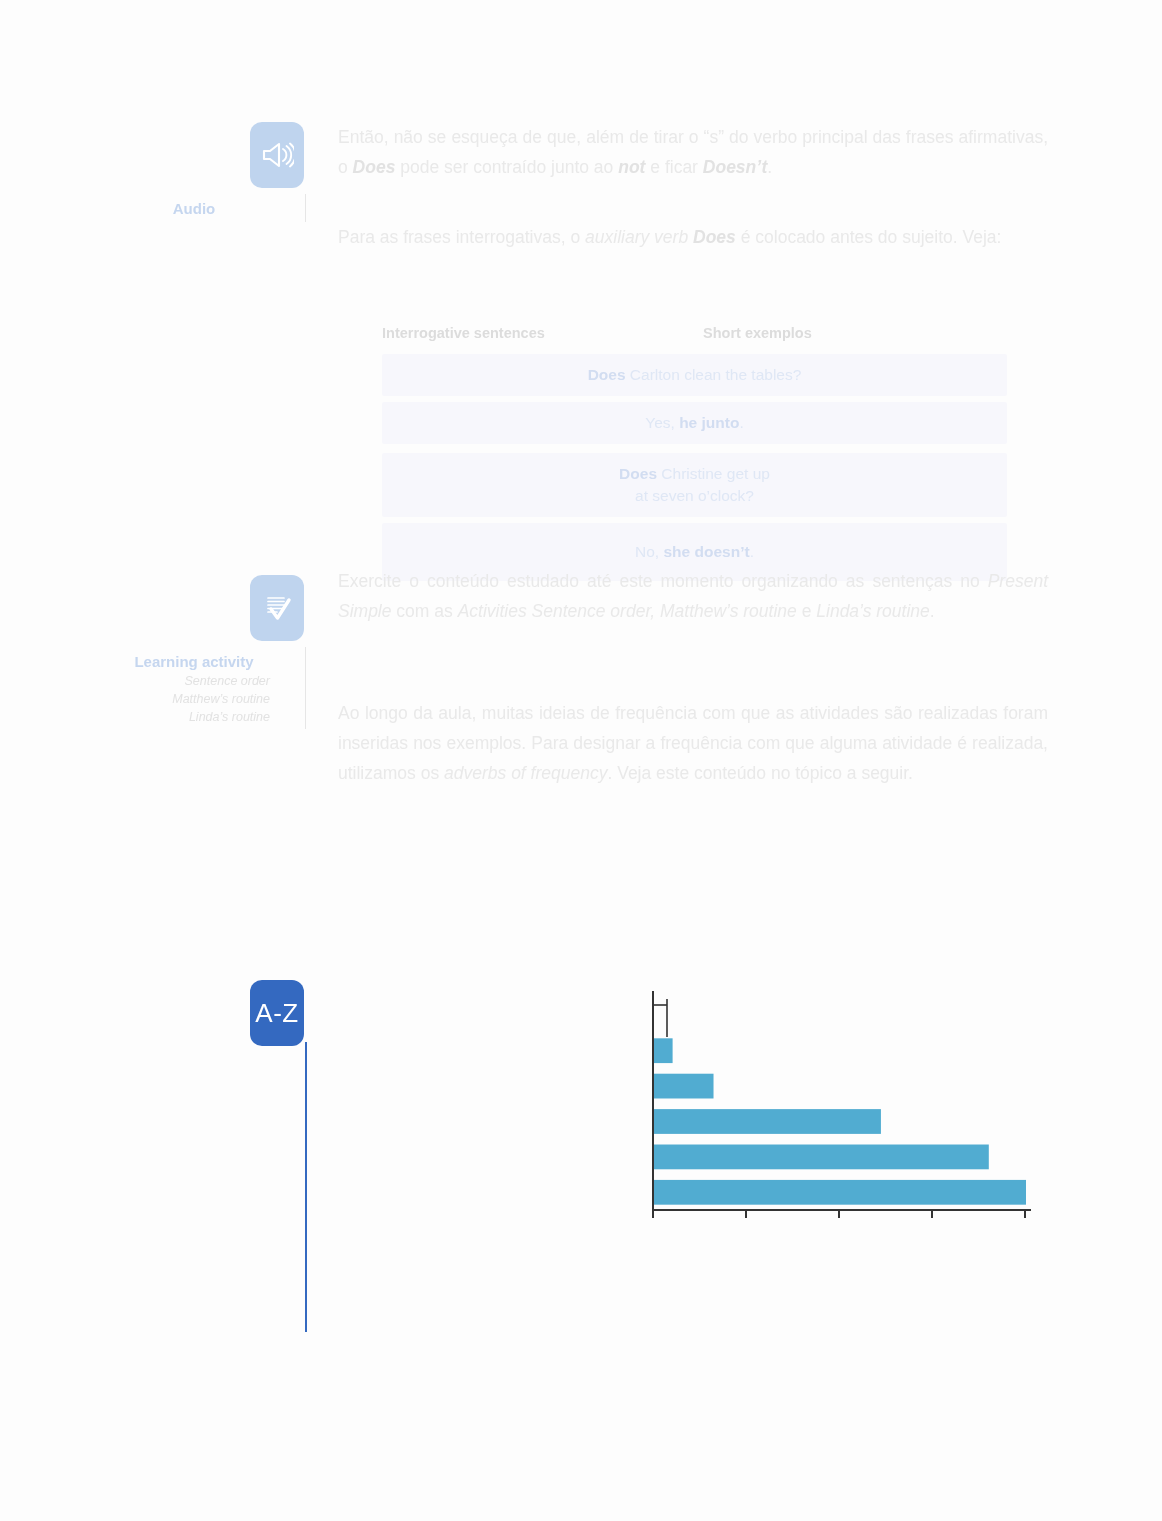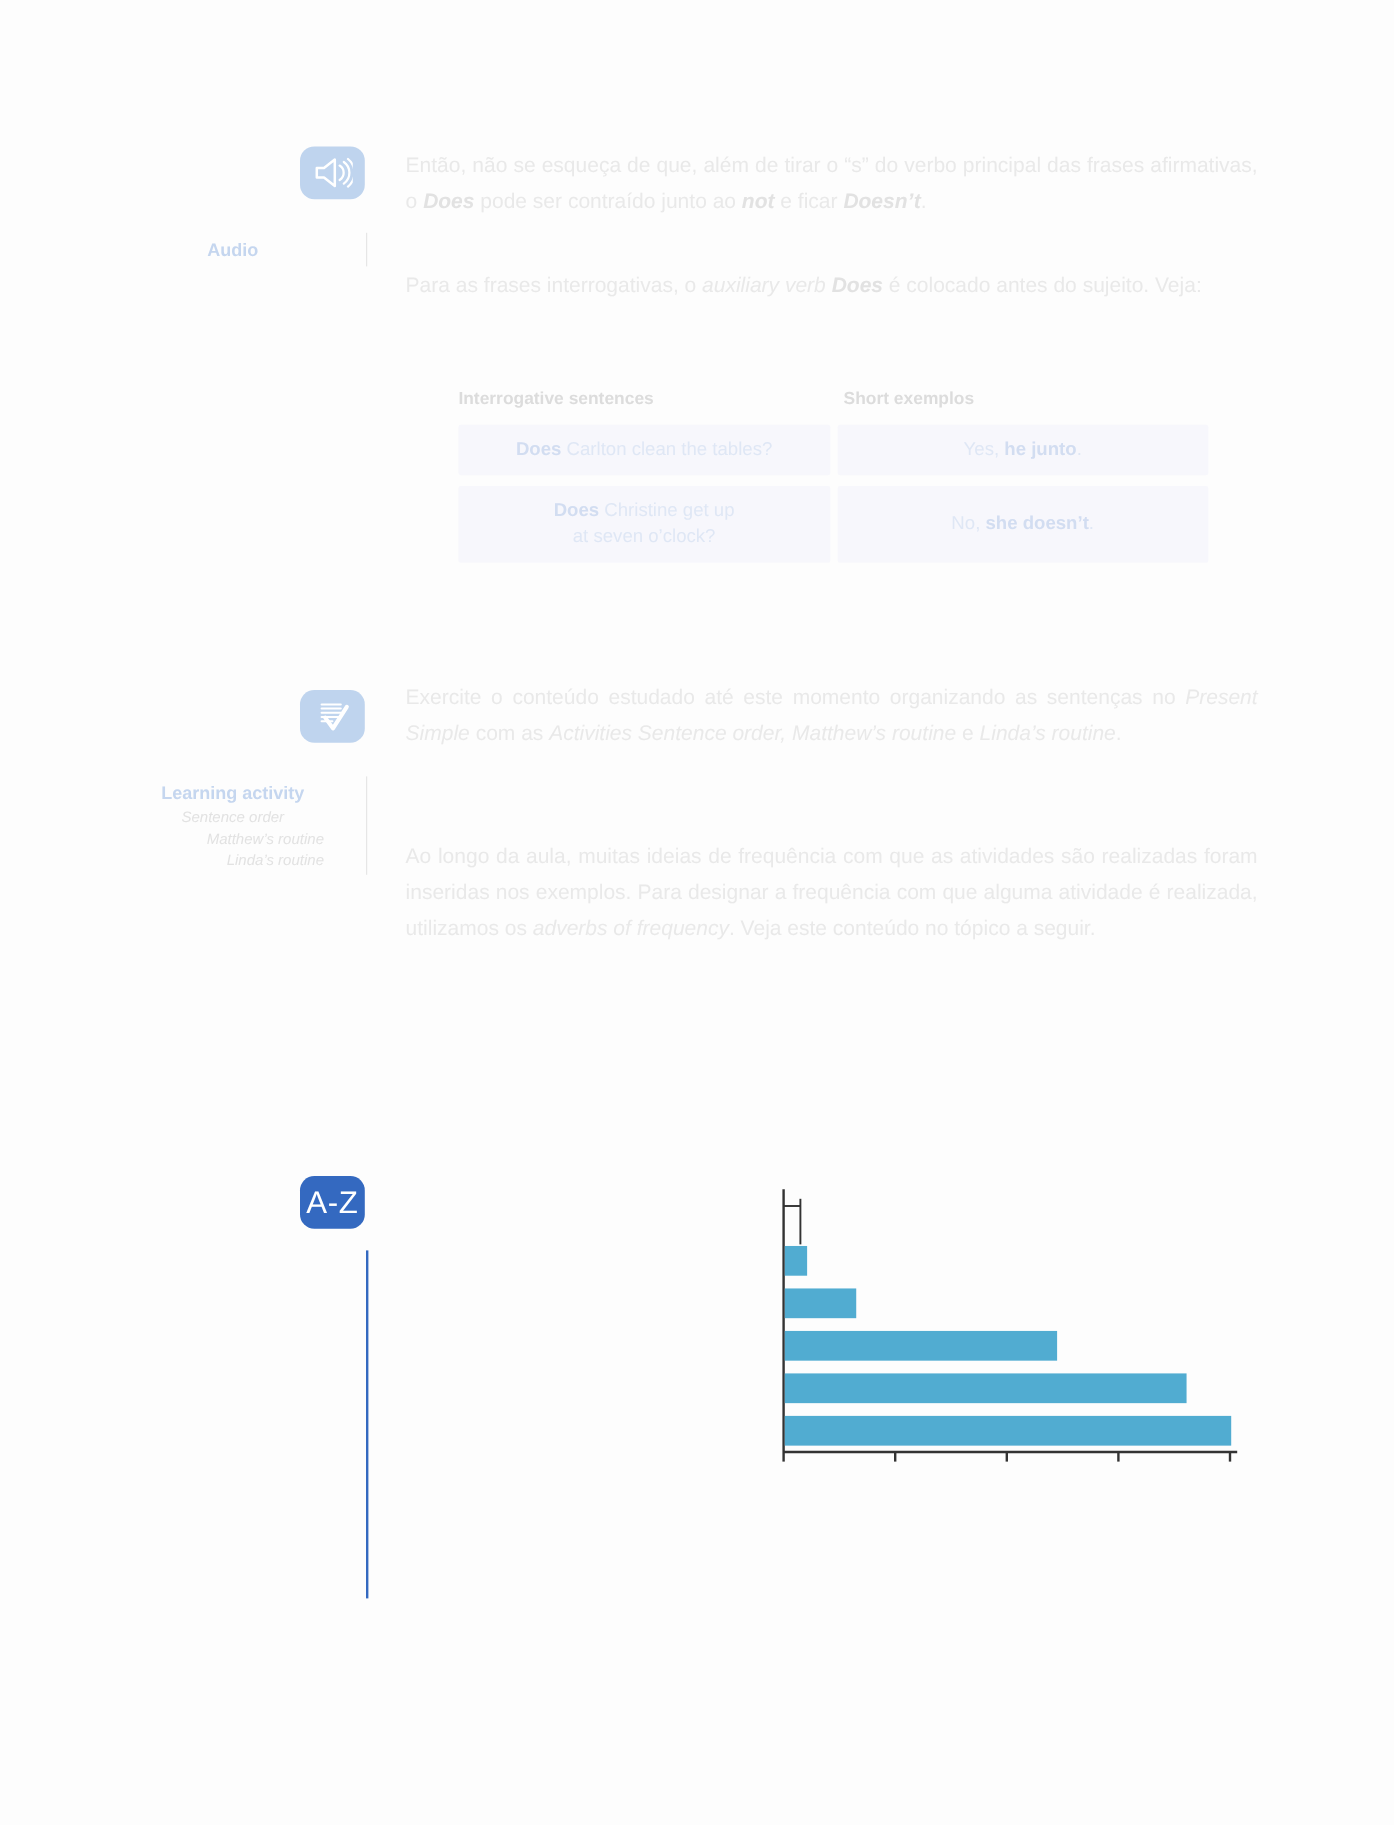--- a/index.html
+++ b/index.html
@@ -6,21 +6,21 @@
   html,body { background:#ffffff; }
   body {
     width:1162px; height:1521px; position:relative;
     font-family:"Liberation Sans", sans-serif;
     background:#fdfdfd; overflow:hidden;
   }
 
   
   .gutter { position:absolute; width:160px; text-align:right; }
   .icon-box {
-    width:54px; height:44px; border-radius:12px;
+    width:54px; height:66px; border-radius:12px;
     display:flex; align-items:center; justify-content:center;
     position:absolute;
   }
   .icon-box.soft { background:#bfd4ee; }
   .icon-box.solid { background:#3469c0; }
   .azlabel {
     color:#ffffff; font-size:26px; font-weight:400; letter-spacing:0.5px;
     font-family:"Liberation Sans", sans-serif;
   }
   .gutter-title {
@@ -43,21 +43,21 @@
   .copy i { font-style:italic; }
   .copy .bi { font-weight:bold; font-style:italic; color:#e2e2e2; }
 
   
   .tbl { position:absolute; left:382px; width:625px; }
   .tbl-head { display:flex; gap:17px; margin-bottom:13px; }
   .tbl-head > div {
     flex:1; text-align:left; font-size:14.5px; font-weight:bold;
     color:#dcdcdc;
   }
-  .tbl-row { display:flex; gap:6px; margin-bottom:9px; }
+  .tbl-row { display:flex; gap:6px; margin-bottom:9px;flex-direction:column; }
   .cell {
     flex:1; background:#f7f7fc; border-radius:2px;
     display:flex; align-items:center; justify-content:center;
     text-align:center; font-size:15.5px; line-height:22px;
     color:#dfe7f5; padding:10px 8px; min-height:36px;
   }
   .cell b { font-weight:bold; color:#d2ddf1; }
   .cell.tall { min-height:58px; }
 
   
@@ -121,21 +121,21 @@
         <line x1="7" y1="6" x2="23" y2="6"></line>
         <line x1="7" y1="9.5" x2="23" y2="9.5"></line>
         <line x1="7" y1="13" x2="23" y2="13"></line>
         <line x1="7" y1="16.5" x2="23" y2="16.5"></line>
         <line x1="7" y1="20" x2="16" y2="20"></line>
       </g>
       <path d="M10 17 L16.5 26 L28 8" fill="none" stroke="#ffffff" stroke-width="3.4" stroke-linecap="round" stroke-linejoin="round"></path>
     </svg>
   </div>
   <div class="gutter-title" style="position:absolute; left:0; top:78px; width:152px;">Learning activity</div>
-  <div class="gutter-sub" style="position:absolute; left:0; top:98px; width:152px;text-align:center;">Sentence order</div>
+  <div class="gutter-sub" style="position:absolute; left:0; top:98px; width:152px;">Sentence order</div>
   <div class="gutter-sub" style="position:absolute; left:0; top:116px; width:152px;">Matthew’s routine</div>
   <div class="gutter-sub" style="position:absolute; left:0; top:134px; width:152px;">Linda’s routine</div>
   <div class="vrule" style="left:187px; top:72px; height:82px;"></div>
 </div>
 
 <div class="copy" style="top:566px;">
   <span>Exercite o conteúdo estudado até este momento organizando as sentenças no </span><i>Present Simple</i><span> com as </span><i>Activities Sentence order, Matthew’s routine</i><span> e </span><i>Linda’s routine</i><span>.</span>
 </div>
 
 <div class="copy" style="top:698px;">

